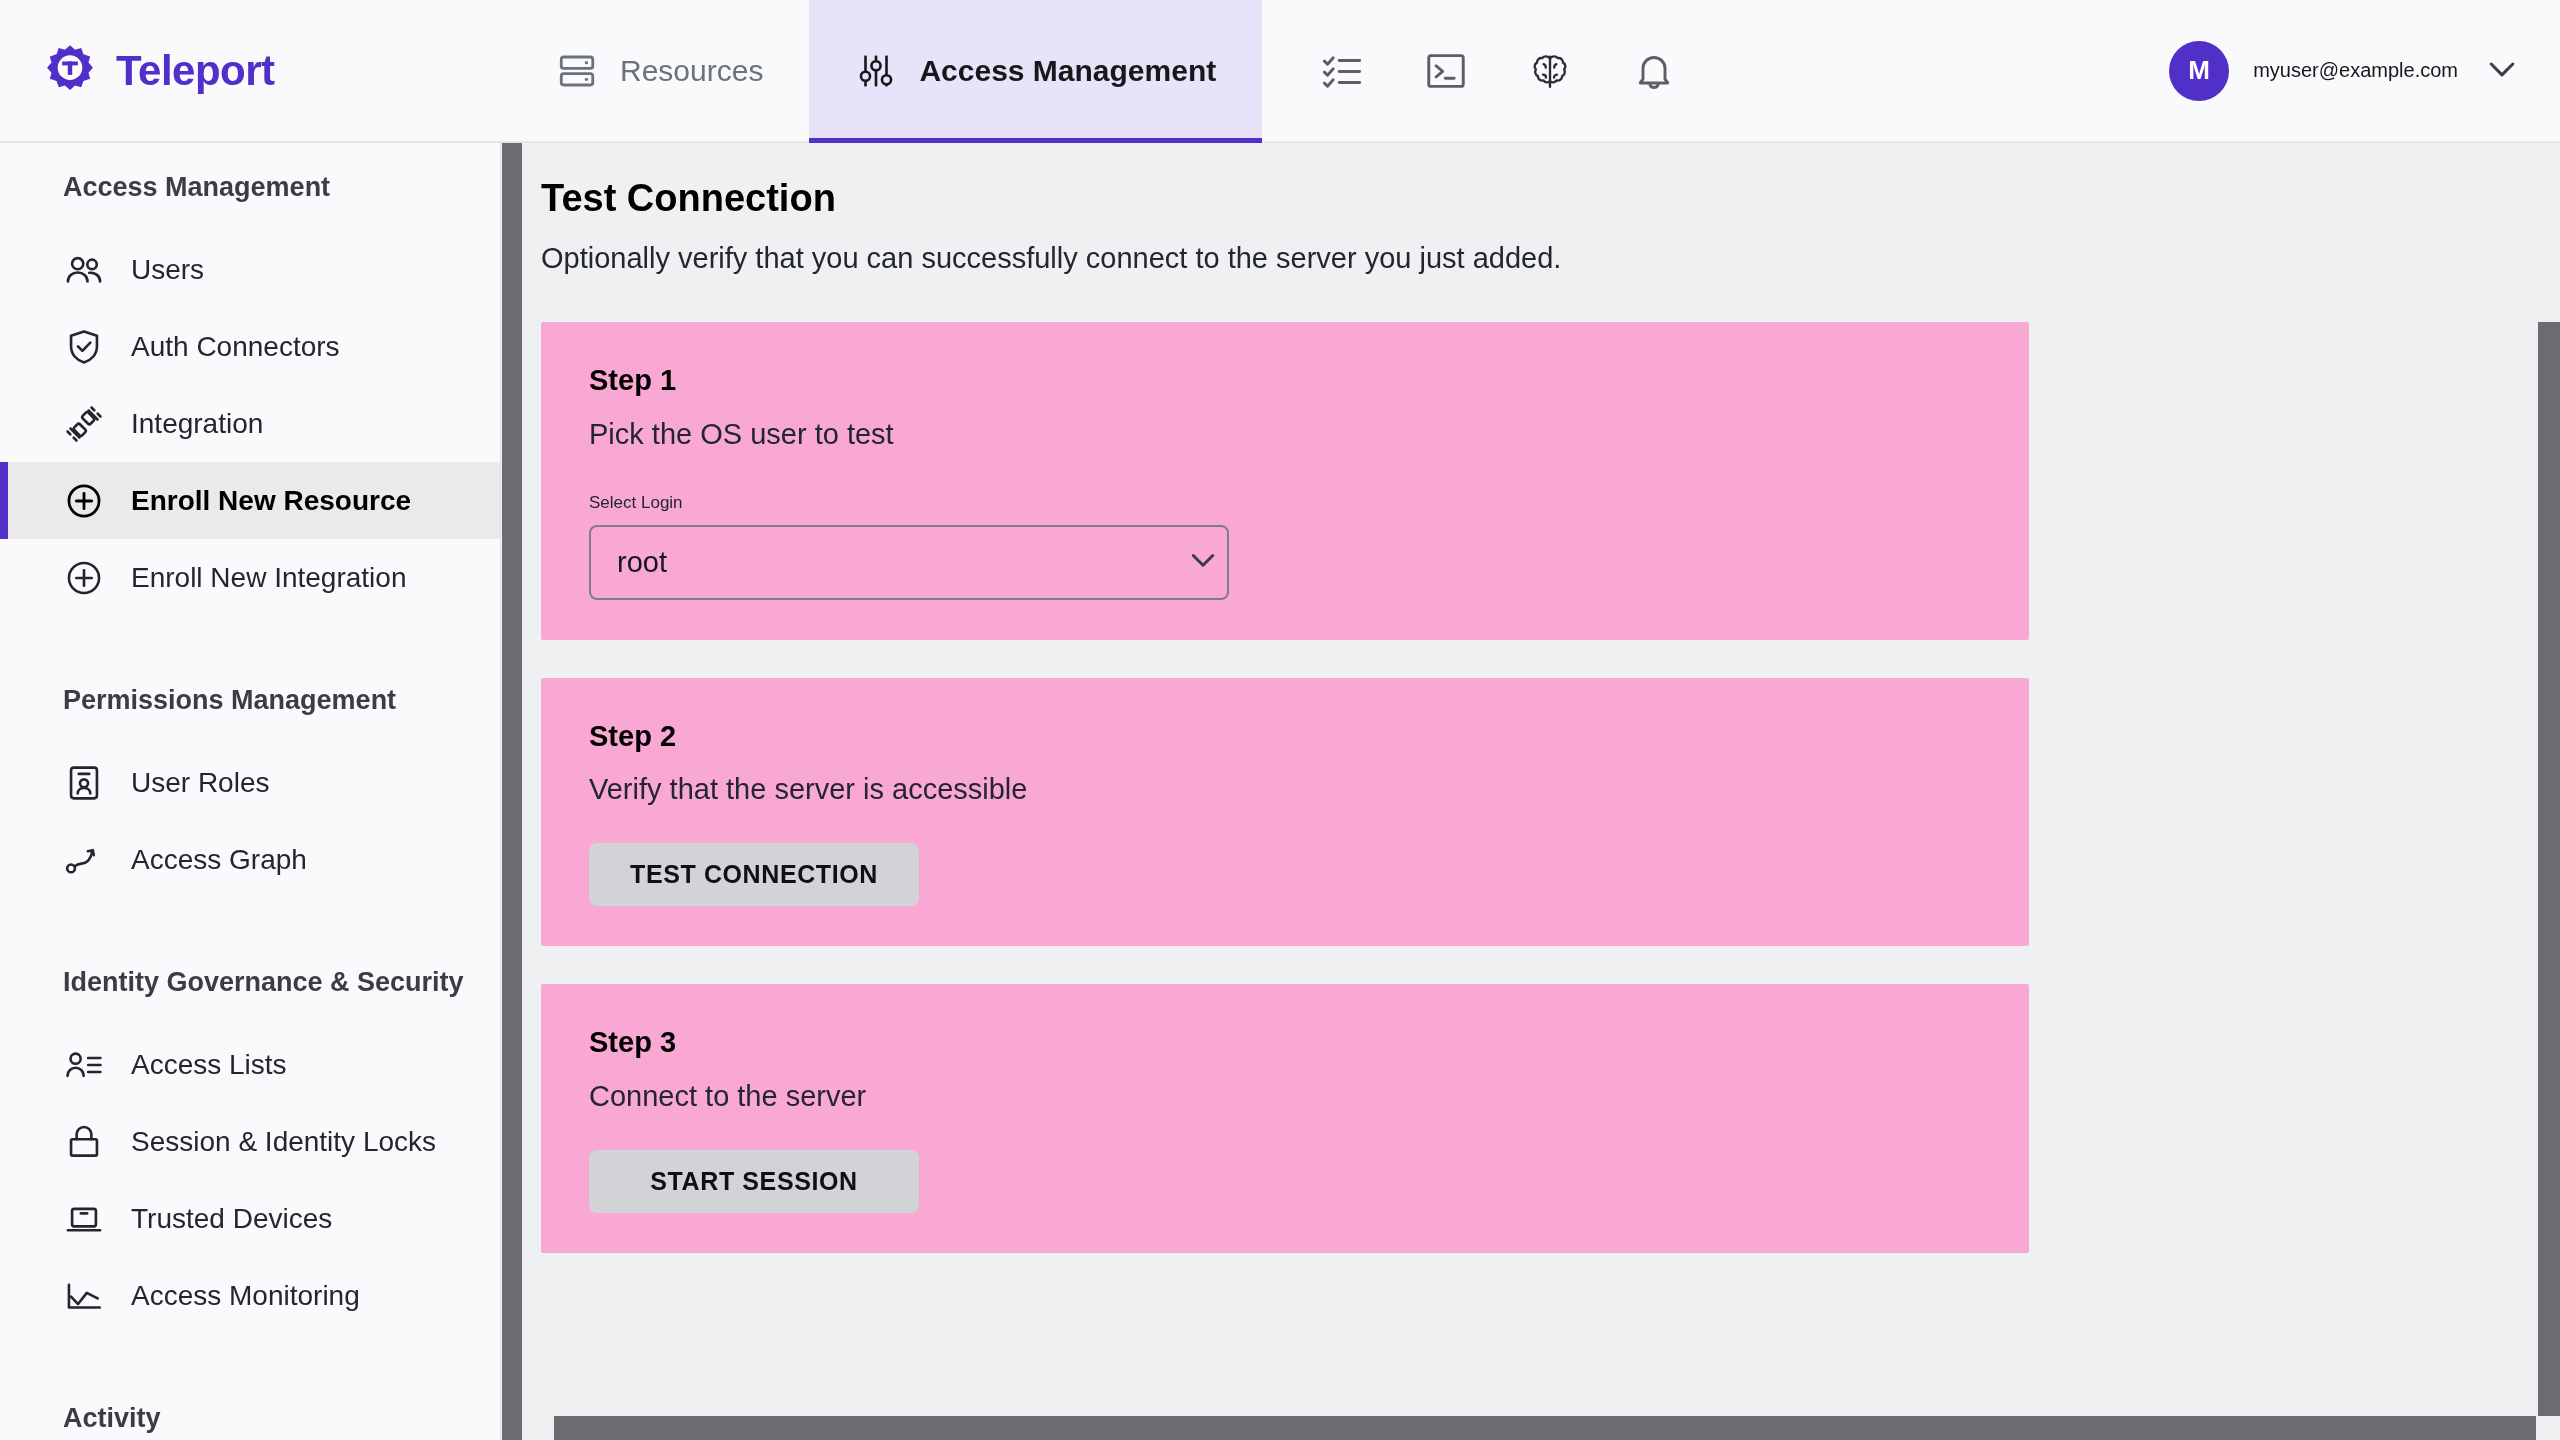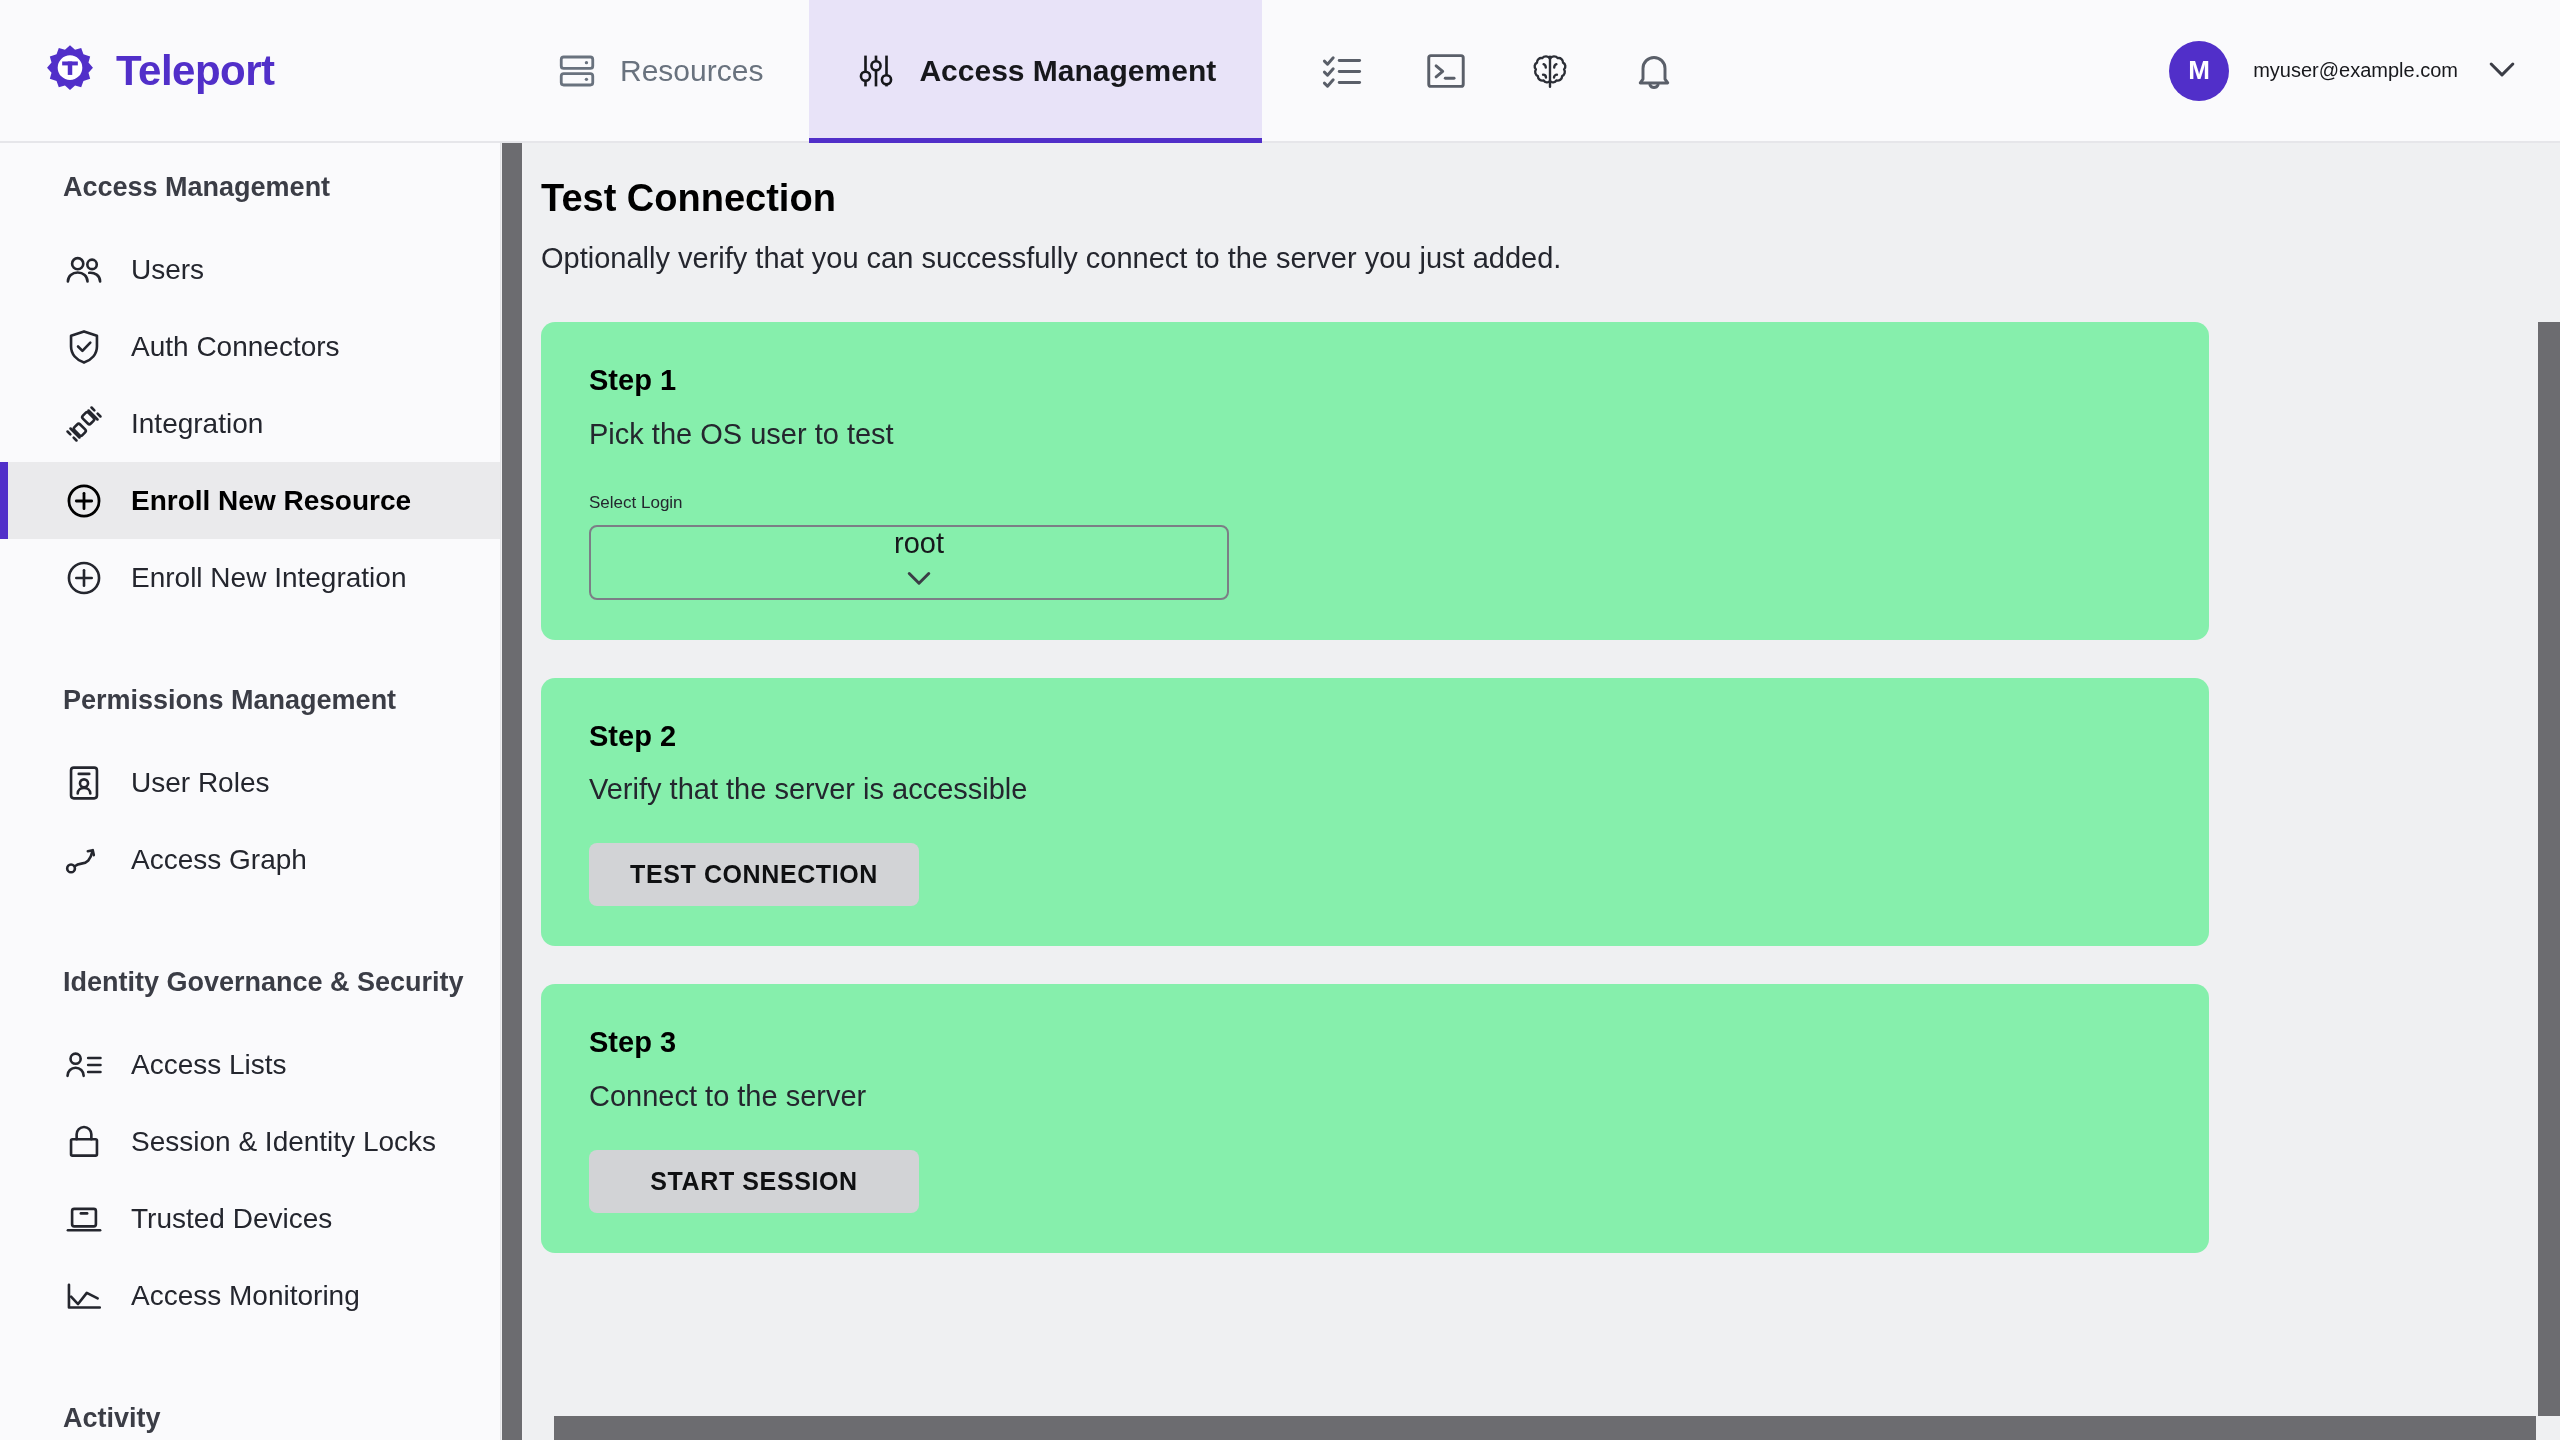--- a/index.html
+++ b/index.html
@@ -199,23 +199,23 @@
   }
   .page-subtitle {
     font-size: 29px;
     color: #24262E;
     padding: 19px 0 0 17px;
     line-height: 1.2;
   }
 
   .card {
     margin: 0 0 0 17px;
-    width: 1668px;
-    background: #86efac;
-    border-radius: 14px;
+    width: 1488px;
+    background: #f9a8d4;
+    border-radius: 2px;
     padding: 40px 46px 40px 48px;
   }
   .card-gap { height: 38px; }
   .card-top-gap { height: 47px; }
 
   .step-title {
     font-size: 29px;
     font-weight: bold;
     color: #000000;
     line-height: 1.25;
@@ -237,21 +237,20 @@
     width: 640px;
     height: 75px;
     border: 2px solid #7C7E86;
     border-radius: 8px;
     display: flex;
     align-items: center;
     justify-content: space-between;
     padding: 0 6px 0 26px;
     background: transparent;
     cursor: pointer;
-    flex-direction: column;
   }
   .select-value { font-size: 29px; color: #17181C; }
   .select-caret { width: 36px; height: 36px; flex: 0 0 auto; }
 
   .action-btn {
     margin-top: 36px;
     min-width: 330px;
     width: 330px;
     height: 63px;
     background: #D2D3D6;

